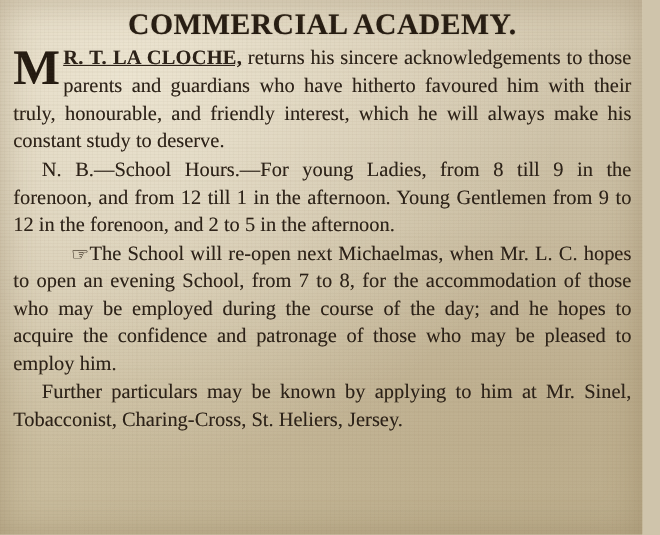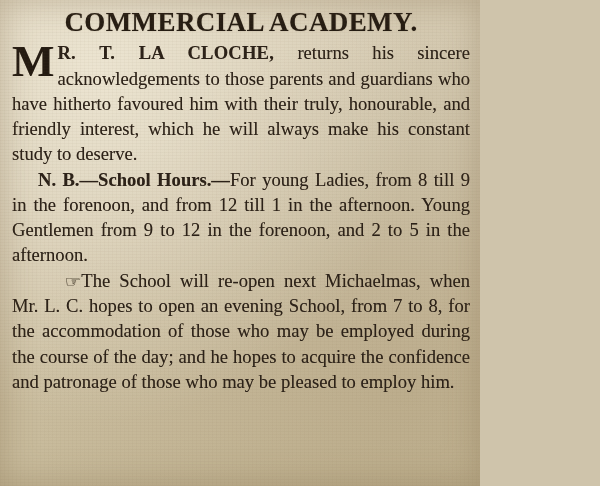--- a/index.html
+++ b/index.html
@@ -8,21 +8,21 @@
   }
   body {
     width: 600px;
     height: 486px;
     overflow: hidden;
     background: #cfc4ab;
     font-family: "Liberation Serif", serif;
   }
   .page {
     position: relative;
-    width: 480px;
+    width: 584px;
     height: 486px;
     background:
       radial-gradient(ellipse at 20% 15%, rgba(255,250,235,0.55), rgba(255,250,235,0) 60%),
       radial-gradient(ellipse at 85% 80%, rgba(160,140,105,0.30), rgba(160,140,105,0) 65%),
       linear-gradient(172deg, #d7ccb4 0%, #d2c7ae 35%, #cabd9f 70%, #c5b897 100%);
     box-sizing: border-box;
     padding: 6px 10px 4px 12px;
     color: #2a2016;
   }
   .grain {
@@ -70,31 +70,32 @@
     font-weight: bold;
     font-size: 45px;
     line-height: 0.82;
     padding: 2px 3px 0 0;
     margin-top: 1px;
     color: #231a11;
   }
   .smallcaps-lead {
     font-weight: bold;
     letter-spacing: 0.2px;
+    text-decoration: underline;
   }
   .hand-icon {
     display: inline-block;
     font-size: 16px;
     line-height: 1;
     transform: scaleX(1.15);
     color: #2a2016;
     padding-right: 3px;
   }
   .nb {
-    font-weight: bold;
+    font-weight: normal;
   }
   .fade-edge {
     pointer-events: none;
     position: absolute;
     left: 0; top: 0; right: 0; bottom: 0;
     box-shadow: inset 0 0 34px rgba(120,98,62,0.35);
   }
 </style>
 </head>
 <body>
@@ -104,18 +105,19 @@
   <h1 class="headline">COMMERCIAL ACADEMY.</h1>
 
   <div class="body-col">
 
     <p class="dropcap-para"><span class="dropcap">M</span><span class="smallcaps-lead">R. T. LA CLOCHE,</span><span> returns his sincere acknowledgements to those parents and guardians who have hitherto favoured him with their truly, honourable, and friendly interest, which he will always make his constant study to deserve.</span></p>
 
     <p class="para-indent"><span class="nb">N. B.—School Hours.—</span><span>For young Ladies, from 8 till 9 in the forenoon, and from 12 till 1 in the afternoon. Young Gentlemen from 9 to 12 in the forenoon, and 2 to 5 in the afternoon.</span></p>
 
     <p class="para-indent"><span class="hand-icon">☞</span><span>The School will re-open next Michaelmas, when Mr. L. C. hopes to open an evening School, from 7 to 8, for the accommodation of those who may be employed during the course of the day; and he hopes to acquire the confidence and patronage of those who may be pleased to employ him.</span></p>
 
+    <p class="para-indent"><span>Further particulars may be known by applying to him at Mr. Sinel, Tobacconist, Charing-Cross, St. Heliers, Jersey.</span></p>
 
   </div>
 
   <div class="grain"></div>
   <div class="fade-edge"></div>
 </div>
 
 </body></html>

